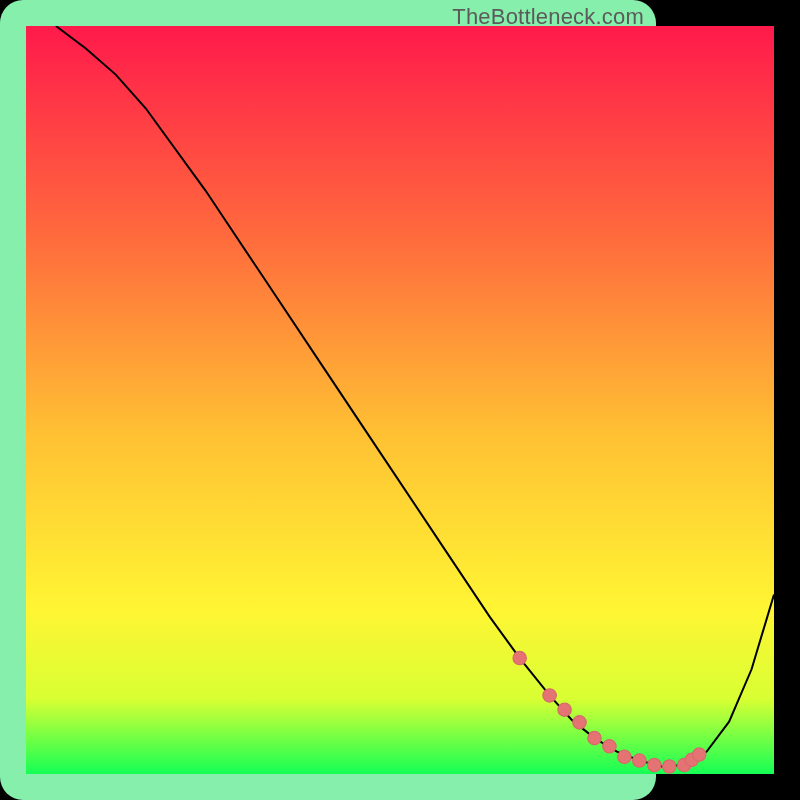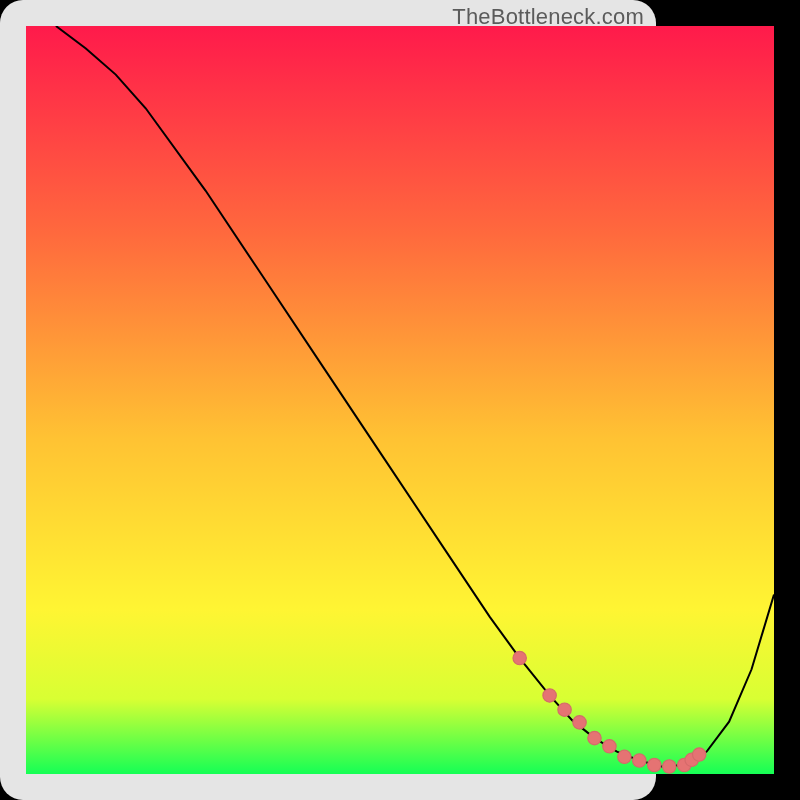--- a/index.html
+++ b/index.html
@@ -8,21 +8,21 @@
     width: 800px;
     height: 800px;
     background: #000;
     overflow: hidden;
     font-family: Arial, Helvetica, sans-serif;
   }
   .stage {
     position: relative;
     width: 656px;
     height: 800px;
-    background: #e5e5e5;
+    background: #86efac;
     border-radius: 23px;
   }
   .watermark {
     position: absolute;
     top: 4px;
     right: 12px;
     font-size: 22px;
     font-weight: 500;
     color: #5b5b5b;
     letter-spacing: 0.2px;

